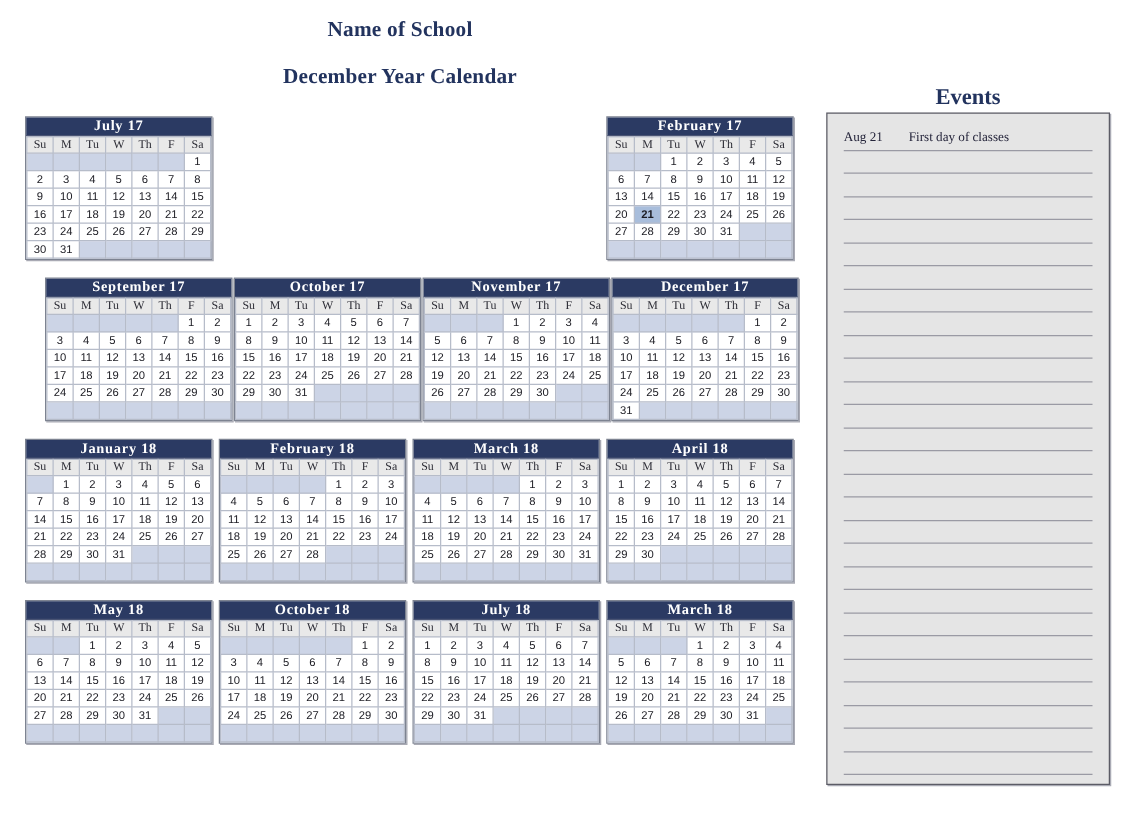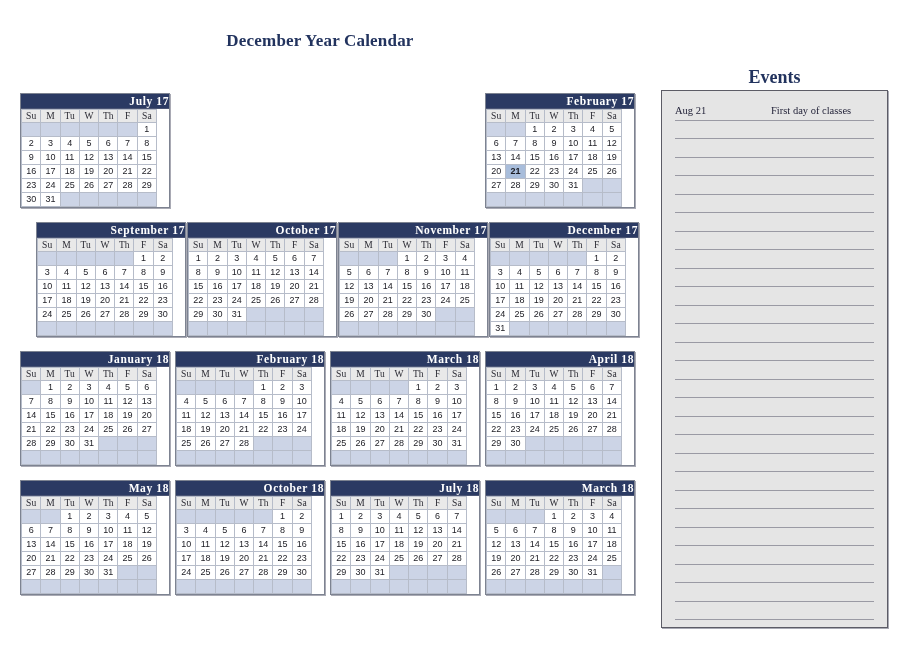--- a/index.html
+++ b/index.html
@@ -67,29 +67,29 @@
     border-collapse: collapse;
     background: #ffffff;
     box-shadow: 1px 1px 0 #a9aab4;
   }
   .month-head {
     background: #2b3a63;
     color: #ffffff;
     font-family: "Liberation Serif", serif;
     font-weight: bold;
     font-size: 11.5px;
-    text-align: right;
+    text-align: center;
     height: 14px;
     line-height: 14px;
     letter-spacing: 0.6px;
     border-bottom: 1px solid #4a5474;
   }
   table.month-grid {
     border-collapse: collapse;
-    width: 136px;
+    width: 148px;
     table-layout: fixed;
   }
   table.month-grid th {
     background: #e9e9e9;
     color: #2a2a33;
     font-family: "Liberation Serif", serif;
     font-weight: normal;
     font-size: 9.5px;
     height: 12px;
     line-height: 12px;
@@ -150,27 +150,27 @@
     font-size: 10.5px;
     color: #24243a;
     box-sizing: border-box;
   }
   .event-date {
     width: 52px;
     flex: 0 0 52px;
   }
   .event-desc {
     flex: 1 1 auto;
-    margin-left: 44px;
   }
 </style>
 </head>
 <body>
 
 <div id="page-title-block">
+  <div class="doc-title">Name of School</div>
   <div class="doc-subtitle">December Year Calendar</div>
 </div>
 
 <div id="calendars">
     <div class="cal-row" style="margin-bottom: 14px;">
       <div class="cal-slot">
         <div class="month">
           <div class="month-head">July 17</div>
           <table class="month-grid">
             <thead>

